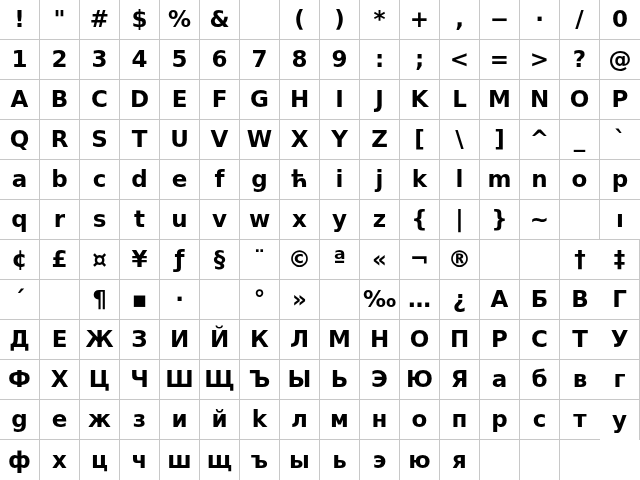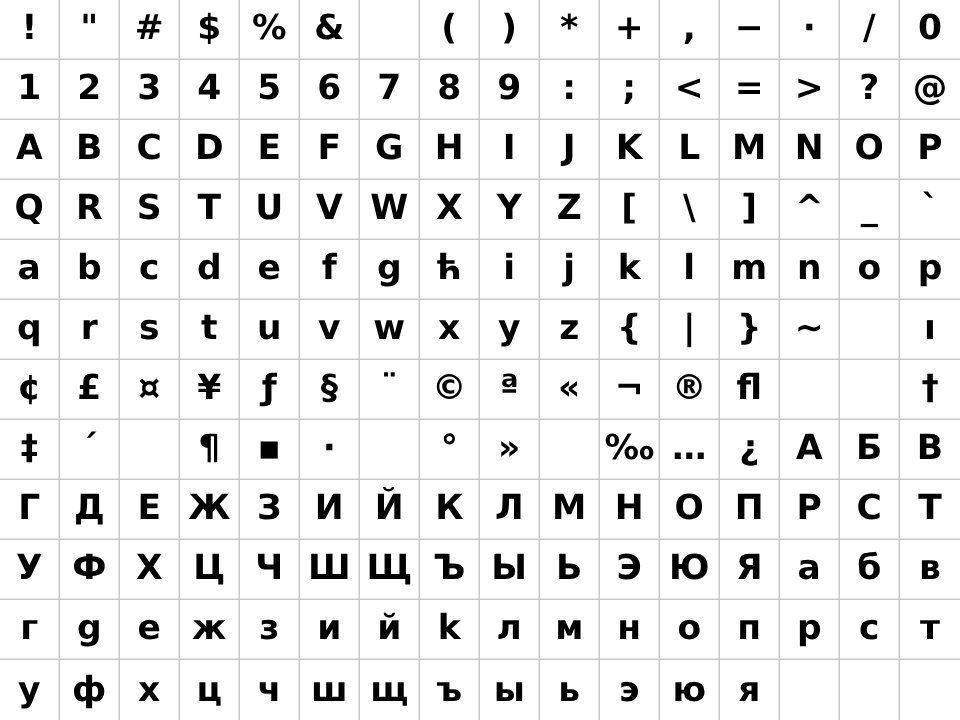--- a/index.html
+++ b/index.html
@@ -150,21 +150,20 @@
     <div class="cell">¤</div>
     <div class="cell">¥</div>
     <div class="cell">ƒ</div>
     <div class="cell">§</div>
     <div class="cell">¨</div>
     <div class="cell">©</div>
     <div class="cell">ª</div>
     <div class="cell">«</div>
     <div class="cell">¬</div>
     <div class="cell">®</div>
-    <div class="cell">fl</div>
     <div class="cell empty"></div>
     <div class="cell empty"></div>
     <div class="cell col-last">†</div>
     <div class="cell">‡</div>
     <div class="cell">´</div>
     <div class="cell empty"></div>
     <div class="cell">¶</div>
     <div class="cell">▪</div>
     <div class="cell">·</div>
     <div class="cell empty"></div>

